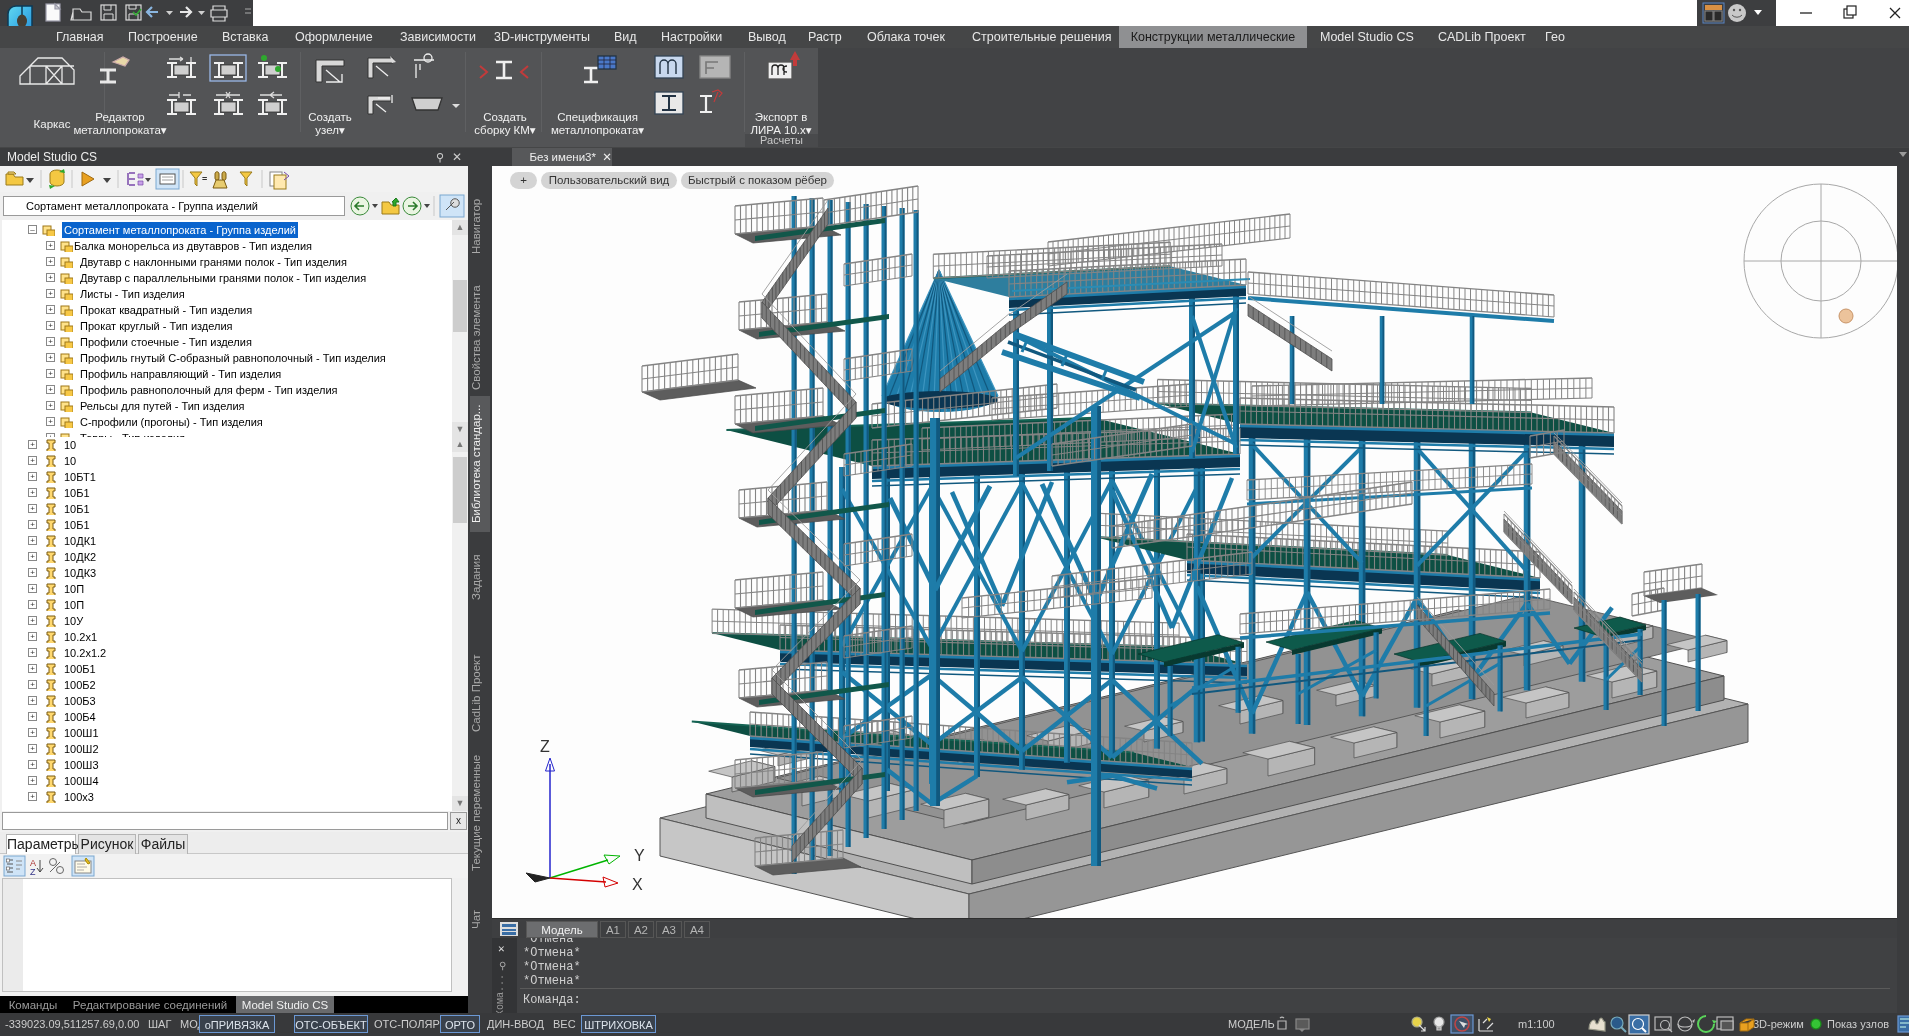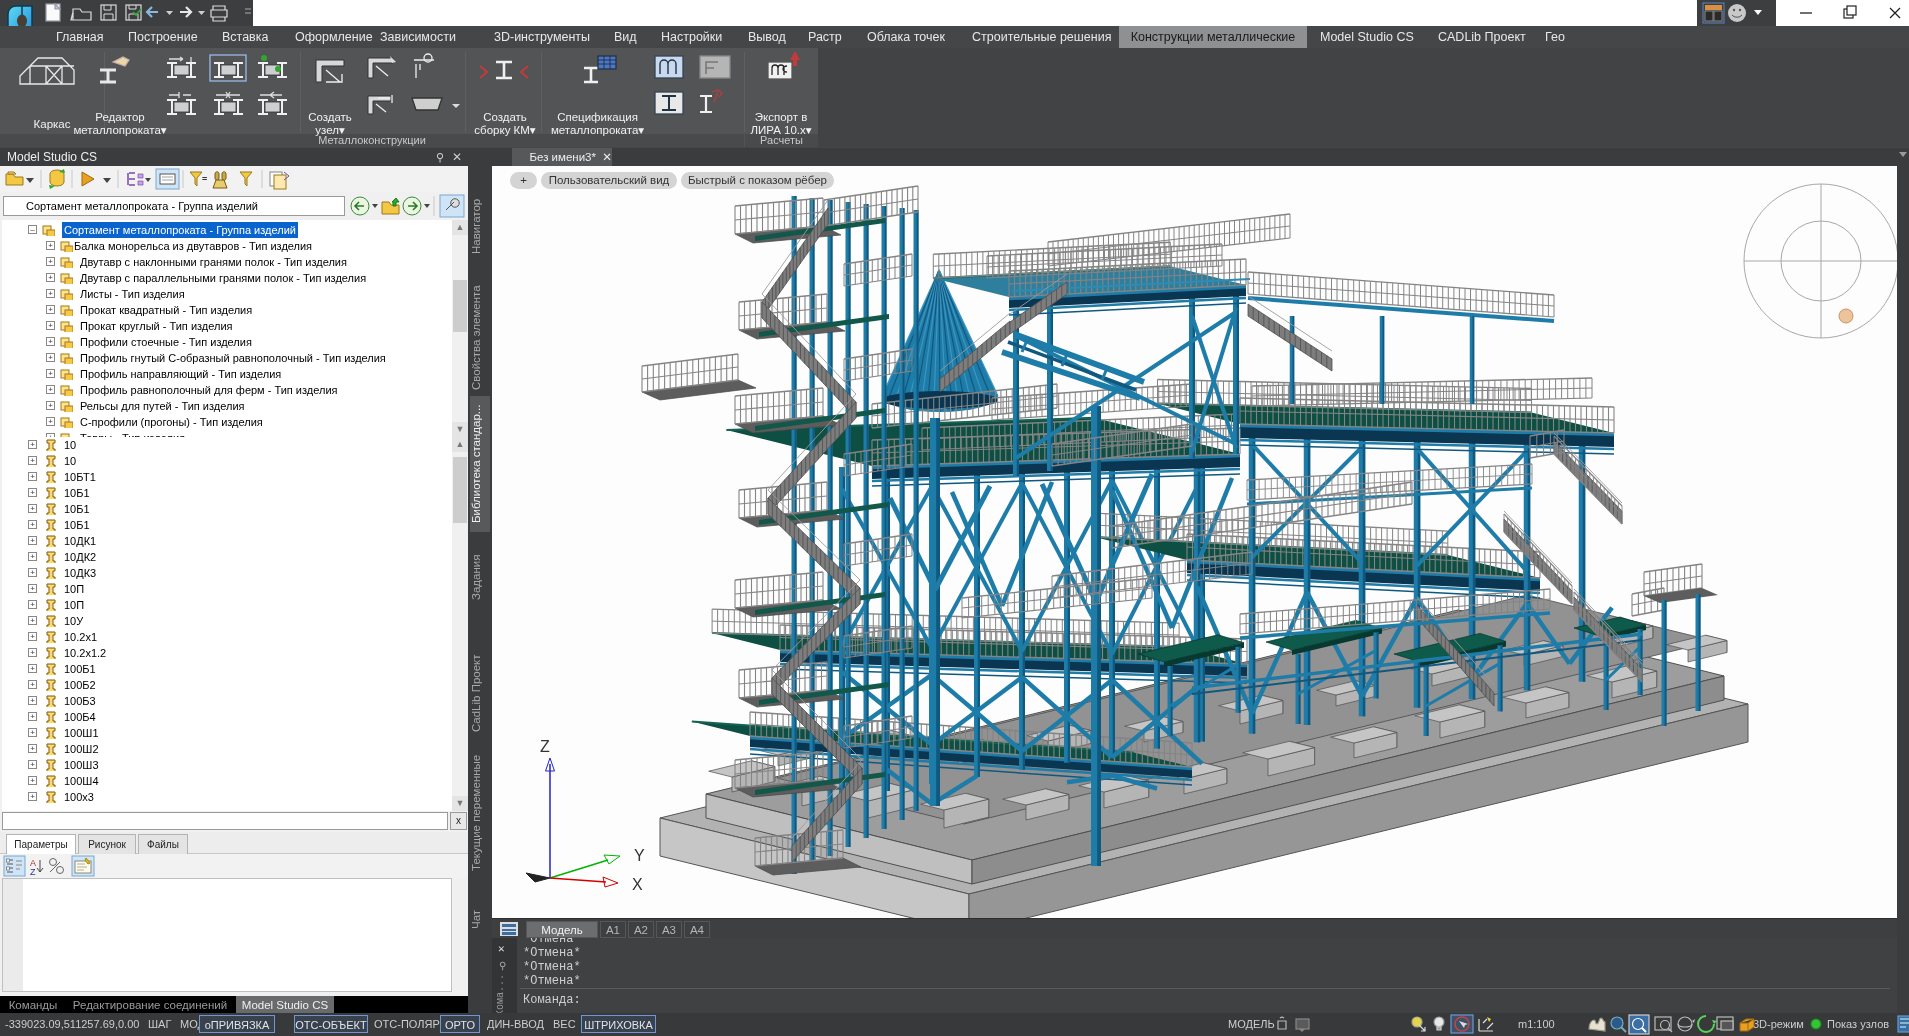--- a/index.html
+++ b/index.html
@@ -26,21 +26,21 @@
 #tree{position:absolute;left:2px;top:72px;width:450px;height:217px;background:#fff;overflow:hidden;font-size:11px}
 #treesb{position:absolute;left:452px;top:72px;width:16px;height:217px;background:#f0f0f0}
 #list{position:absolute;left:2px;top:289px;width:450px;height:374px;background:#fff;overflow:hidden;font-size:11px}
 #listsb{position:absolute;left:452px;top:289px;width:16px;height:374px;background:#f0f0f0}
 .trow{position:relative;height:16px;line-height:16px;white-space:nowrap;color:#000}
 .plus{position:absolute;width:9px;height:9px;border:1px solid #888;background:#fff;top:3px;font-size:8px;line-height:7px;text-align:center;color:#333}
 .cube{position:absolute;top:2px;width:13px;height:12px}
 #lpinput{position:absolute;left:2px;top:664px;width:446px;height:18px;background:#fff;border:1px solid #9a9a9a}
 #lpx{position:absolute;left:450px;top:664px;width:17px;height:18px;background:#e8e8e8;border:1px solid #9a9a9a;font-size:10px;text-align:center;line-height:16px;color:#222}
 #lptabs{position:absolute;left:0;top:684px;width:468px;height:22px;background:#ededed;border-bottom:1px solid #c8c8c8}
-.lptab{position:absolute;top:2px;height:20px;border:1px solid #b4b4b4;border-bottom:none;background:#e4e4e4;font-size:10px;text-align:center;color:#222;line-height:19px}
+.lptab{position:absolute;top:2px;height:20px;border:1px solid #b4b4b4;border-bottom:none;background:#e4e4e4;font-size:14px;text-align:center;color:#222;line-height:19px}
 #lptool2{position:absolute;left:0;top:706px;width:468px;height:24px;background:#f2f2f2}
 #lpcontent{position:absolute;left:2px;top:730px;width:450px;height:114px;background:#fff;border:1px solid #c0c0c0}
 #lpbtabs{position:absolute;left:0;top:848px;width:468px;height:18px;background:#000000}
 .lpbtab{position:absolute;top:0;height:18px;line-height:18px;font-size:11.5px;color:#9b9b9b;text-align:center}
 
 #vtabs{position:absolute;left:468px;top:148px;width:24px;height:866px;background:#3b3c3e}
 .vtab{position:absolute;left:2px;width:20px;color:#a9a9a9;font-size:11.5px;writing-mode:vertical-rl;transform:rotate(180deg);text-align:center;white-space:nowrap}
 
 #doctabbar{position:absolute;left:492px;top:148px;width:1405px;height:18px;background:#3b3c3e}
 #doctab{position:absolute;left:20px;top:0;width:100px;height:18px;background:#57585a;color:#eee;font-size:11.5px;line-height:18px;text-align:right}
@@ -106,37 +106,36 @@
       <circle cx="40" cy="9" r="1.2" fill="#555"></circle>
   <path d="M54 9 l4 5 4 -5 z" fill="#fff"></path>
  </svg>
 </div>
 
 <div id="menurow">
  <div class="mitem" style="left:56px">Главная</div>
  <div class="mitem" style="left:128px">Построение</div>
  <div class="mitem" style="left:222px">Вставка</div>
  <div class="mitem" style="left:295px">Оформление</div>
- <div class="mitem" style="left:380px">Зависимости</div>
+ <div class="mitem" style="left:400px">Зависимости</div>
  <div class="mitem" style="left:494px">3D-инструменты</div>
  <div class="mitem" style="left:614px">Вид</div>
  <div class="mitem" style="left:661px">Настройки</div>
  <div class="mitem" style="left:748px">Вывод</div>
  <div class="mitem" style="left:808px">Растр</div>
  <div class="mitem" style="left:867px">Облака точек</div>
  <div class="mitem" style="left:972px">Строительные решения</div>
  <div id="mactive">Конструкции металлические</div>
  <div class="mitem" style="left:1320px">Model Studio CS</div>
  <div class="mitem" style="left:1438px">CADLib Проект</div>
  <div class="mitem" style="left:1545px">Гео</div>
 </div>
 
 <div id="ribbon">
  <div id="ribgroups"></div>
- <div class="riblabel" style="left:0;width:744px">Металлоконструкции</div>
  <div class="riblabel" style="left:745px;width:73px">Расчеты</div>
  <div class="ribsep" style="left:104px"></div>
  <div class="ribsep" style="left:300px"></div>
  <div class="ribsep" style="left:465px"></div>
  <div class="ribsep" style="left:541px"></div>
  <div class="ribsep" style="left:744px"></div>
  <div class="ribtxt" style="left:12px;top:70px;width:80px">Каркас</div>
  <div class="ribtxt" style="left:60px;top:63px;width:120px">Редактор<br>металлопроката▾</div>
  <div class="ribtxt" style="left:290px;top:63px;width:80px">Создать<br>узел▾</div>
  <div class="ribtxt" style="left:455px;top:63px;width:100px">Создать<br>сборку КМ▾</div>

